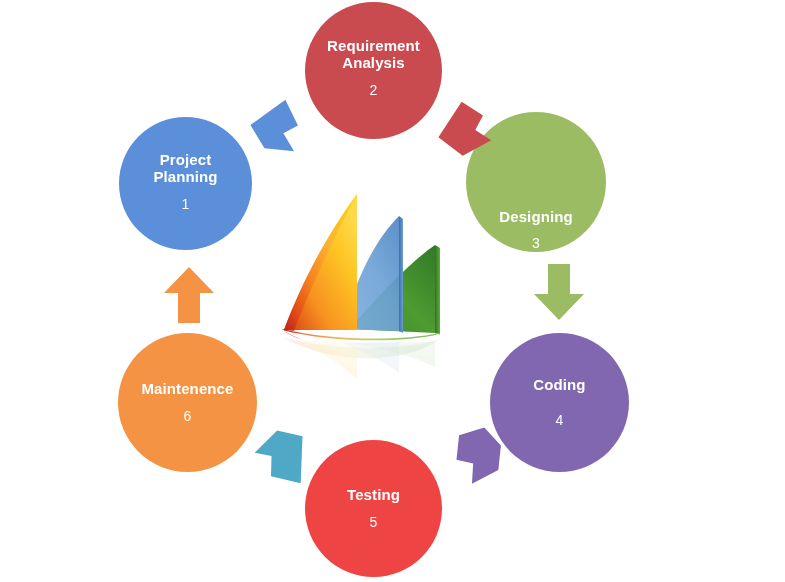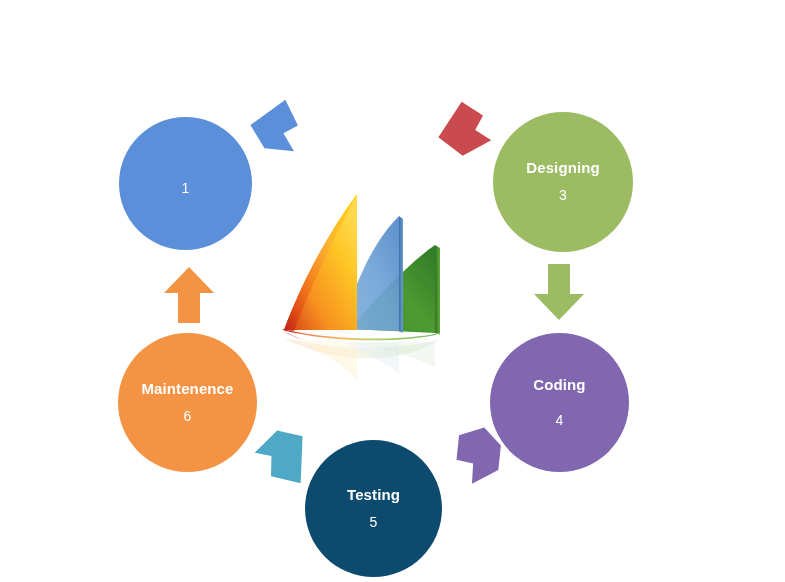--- a/index.html
+++ b/index.html
@@ -37,21 +37,21 @@
     white-space: pre-line;
   }
   .node .num {
     font-size: 14px;
     font-weight: 400;
     margin-top: 11px;
   }
 
   
   #node-requirement { left: 305px; top: 2px;   width: 137px; height: 137px; }
-  #node-designing   { left: 493px; top: 112px; width: 140px; height: 140px; }
+  #node-designing   { left: 466px; top: 112px; width: 140px; height: 140px; justify-content: flex-end; }
   #node-coding      { left: 490px; top: 333px; width: 139px; height: 139px; gap: 8px; }
   #node-testing     { left: 305px; top: 440px; width: 137px; height: 137px; }
   #node-maintenance { left: 118px; top: 333px; width: 139px; height: 139px; }
   #node-planning    { left: 119px; top: 117px; width: 133px; height: 133px; }
 
   #node-requirement .label { margin-top: -4px; }
   #node-planning .label    { margin-top: -2px; }
   #node-maintenance .label { font-size: 15px; }
 
   
@@ -151,35 +151,42 @@
         <path d="M10,154 C60,168 130,168 168,156 C132,182 60,182 10,154 Z" fill="url(#gReflBase)"></path>
         <path d="M85,196 C60,172 38,164 12,158 L85,158 Z" fill="url(#gYellowFace)" opacity="0.30"></path>
         <path d="M127,190 C102,172 84,166 70,160 L127,159 Z" fill="url(#gBlue)" opacity="0.25"></path>
         <path d="M163,184 C140,172 110,166 78,160 L163,159 Z" fill="url(#gGreen)" opacity="0.22"></path>
         <rect x="0" y="150" width="222" height="56" fill="url(#gRefl)"></rect>
       </g>
     </svg>
   </div>
 
   <div class="node" id="node-planning" style="background:#5B8FD9;">
+    <div class="label">Project
+Planning</div>
     <div class="num">1</div>
   </div>
 
+  <div class="node" id="node-requirement" style="background:#C94B4F;">
+    <div class="label">Requirement
+Analysis</div>
+    <div class="num">2</div>
+  </div>
 
   <div class="node" id="node-designing" style="background:#9BBC63;">
     <div class="label">Designing</div>
     <div class="num">3</div>
   </div>
 
   <div class="node" id="node-coding" style="background:#8167AF;">
     <div class="label">Coding</div>
     <div class="num">4</div>
   </div>
 
-  <div class="node" id="node-testing" style="background:#0c4a6e;">
+  <div class="node" id="node-testing" style="background:#ef4444;">
     <div class="label">Testing</div>
     <div class="num">5</div>
   </div>
 
   <div class="node" id="node-maintenance" style="background:#F49344;">
     <div class="label">Maintenence</div>
     <div class="num">6</div>
   </div>
 
   <div class="arrow" id="arrow-blue">

